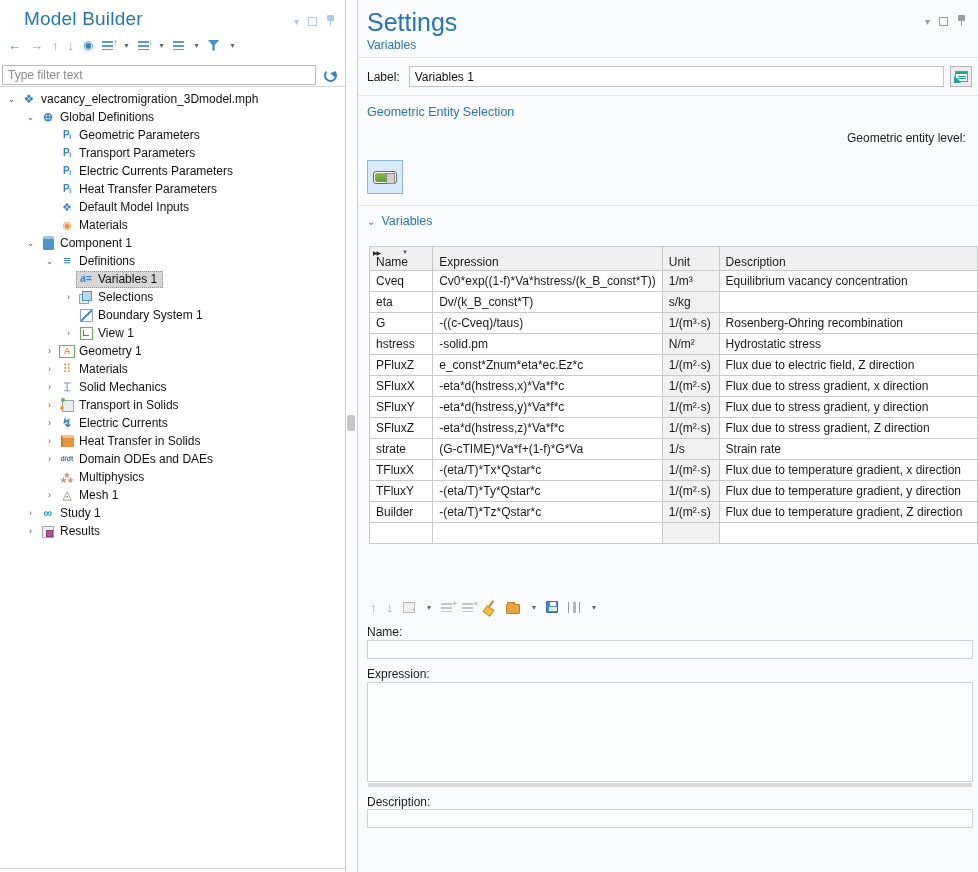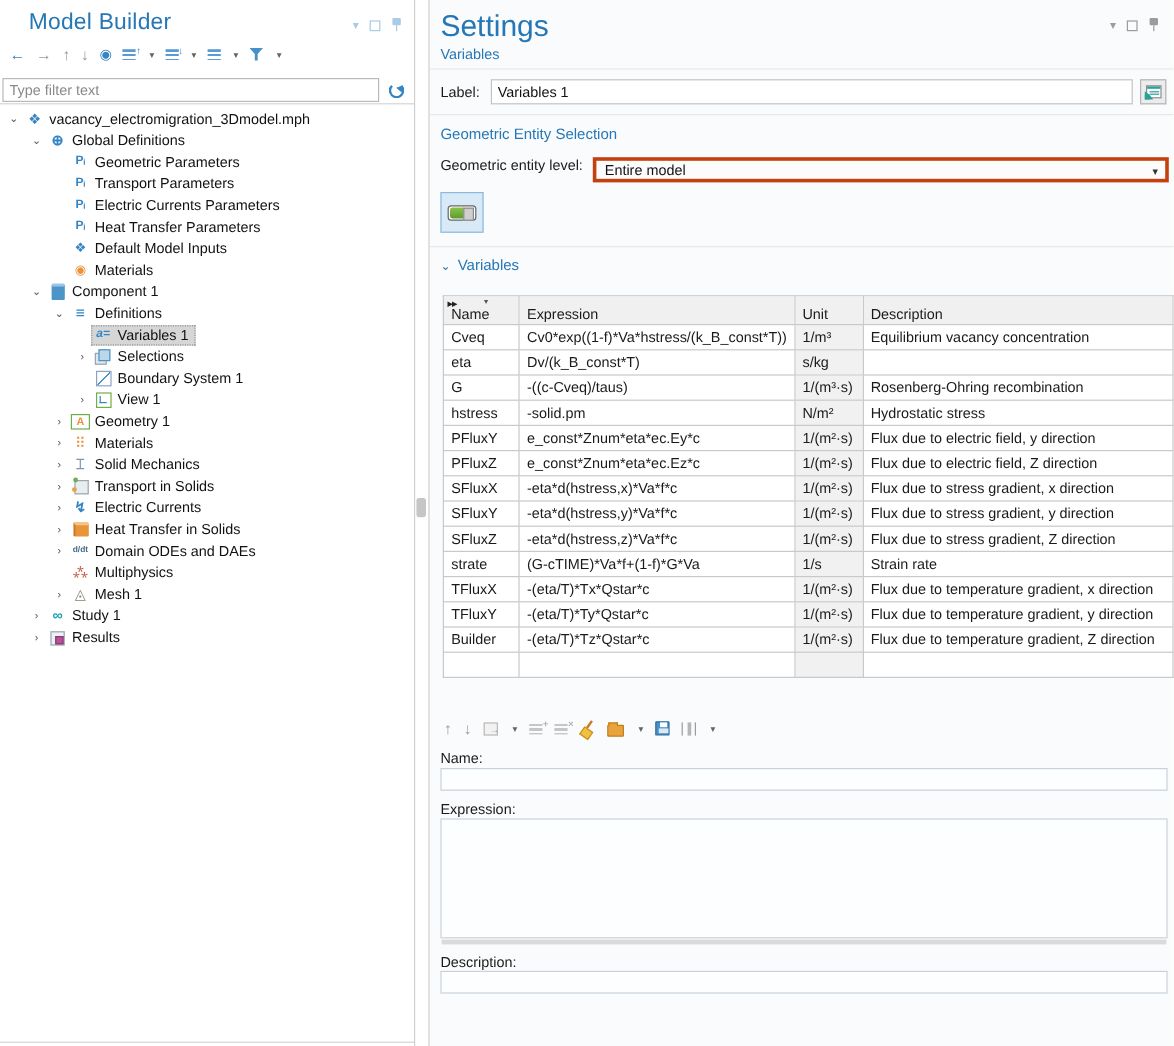--- a/index.html
+++ b/index.html
@@ -96,21 +96,21 @@
   .rename-btn { width:22px; height:21px; margin-left:6px; border:1px solid #b5b5b5; background:#ececec;
     display:flex; align-items:center; justify-content:center; position:relative; }
   .rename-ic { position:relative; width:13px; height:11px; border:1px solid #8a8a8a; background:#fff; }
   .rename-ic::before { content:""; position:absolute; left:0; top:0; right:0; height:2px; background:#2aa198; }
   .rename-ic::after { content:""; position:absolute; left:-2px; bottom:-2px; border:3px solid transparent; border-left:4px solid #2aa198; border-bottom:4px solid #2aa198; width:0; height:0; }
   .rename-line { position:absolute; left:2px; width:8px; height:1px; background:#2aa198; }
 
   .sec-heading { position:absolute; left:9px; font-size:12.5px; color:#2577b6; }
   .sec-chevron { color:#2577b6; font-size:10px; margin-right:6px; }
 
-  .level-row { position:absolute; top:131px; left:9px; right:4px; height:21px; display:flex; align-items:flex-start; }
+  .level-row { position:absolute; top:131px; left:9px; right:4px; height:21px; display:flex; align-items:flex-end;flex-direction:column; }
   .level-label { width:127px; flex:0 0 127px; }
   .combo { flex:1; height:21px; border:3px solid #c2410c; background:#fcfcfd; display:flex; align-items:center;
     padding:0 20px 0 7px; position:relative; color:#111; }
   .combo-arrow { position:absolute; right:6px; top:4px; font-size:9px; color:#333; }
 
   .toggle-btn { position:absolute; top:160px; left:9px; width:36px; height:34px; background:#d8eaf8;
     border:1px solid #8db8dc; display:flex; align-items:center; justify-content:center; }
   .toggle-ic { position:relative; width:24px; height:13px; border:1px solid #666; background:#fff; border-radius:3px; }
   .toggle-ic::before { content:""; position:absolute; left:1px; top:1px; width:13px; height:9px; border-radius:2px;
     background:linear-gradient(#8bc34a,#5d9c2e); }
@@ -454,26 +454,20 @@
           <td class="c-unit">1/(m³·s)</td>
           <td class="c-desc">Rosenberg-Ohring recombination</td>
         </tr>
         <tr>
           <td class="c-name">hstress</td>
           <td class="c-expr">-solid.pm</td>
           <td class="c-unit">N/m²</td>
           <td class="c-desc">Hydrostatic stress</td>
         </tr>
         <tr>
-          <td class="c-name">PFluxY</td>
-          <td class="c-expr">e_const*Znum*eta*ec.Ey*c</td>
-          <td class="c-unit">1/(m²·s)</td>
-          <td class="c-desc">Flux due to electric field, y direction</td>
-        </tr>
-        <tr>
           <td class="c-name">PFluxZ</td>
           <td class="c-expr">e_const*Znum*eta*ec.Ez*c</td>
           <td class="c-unit">1/(m²·s)</td>
           <td class="c-desc">Flux due to electric field, Z direction</td>
         </tr>
         <tr>
           <td class="c-name">SFluxX</td>
           <td class="c-expr">-eta*d(hstress,x)*Va*f*c</td>
           <td class="c-unit">1/(m²·s)</td>
           <td class="c-desc">Flux due to stress gradient, x direction</td>

